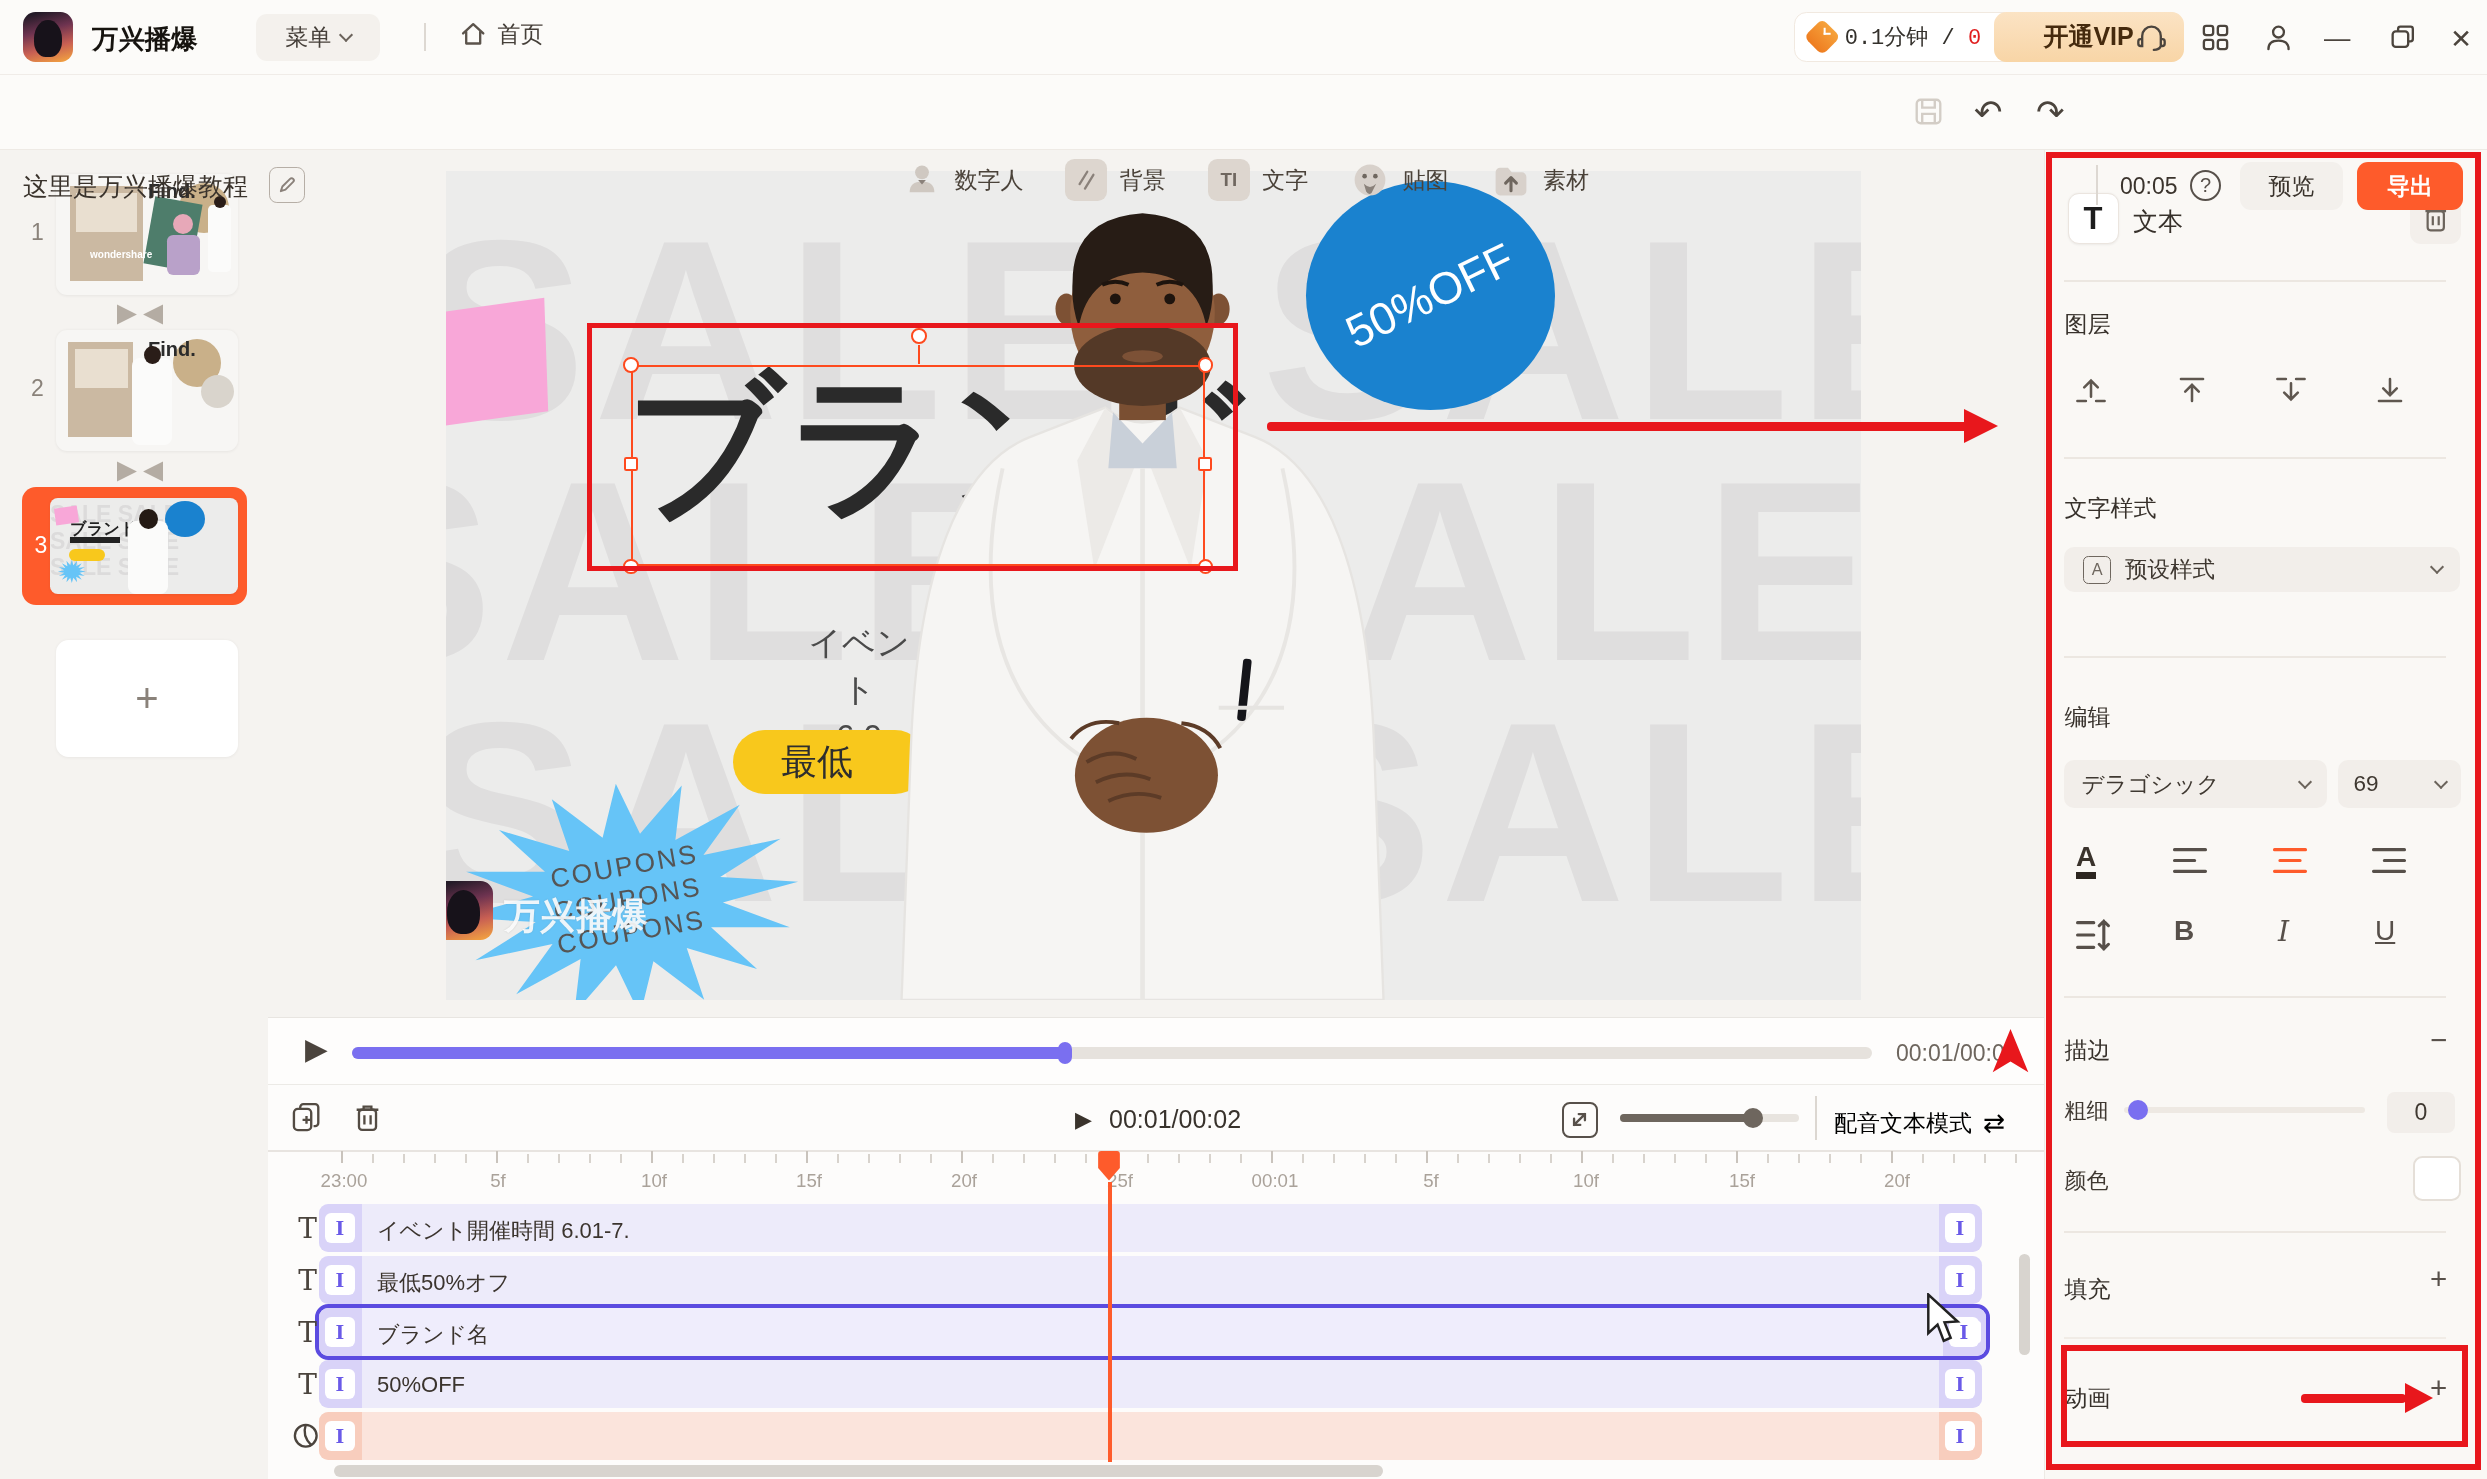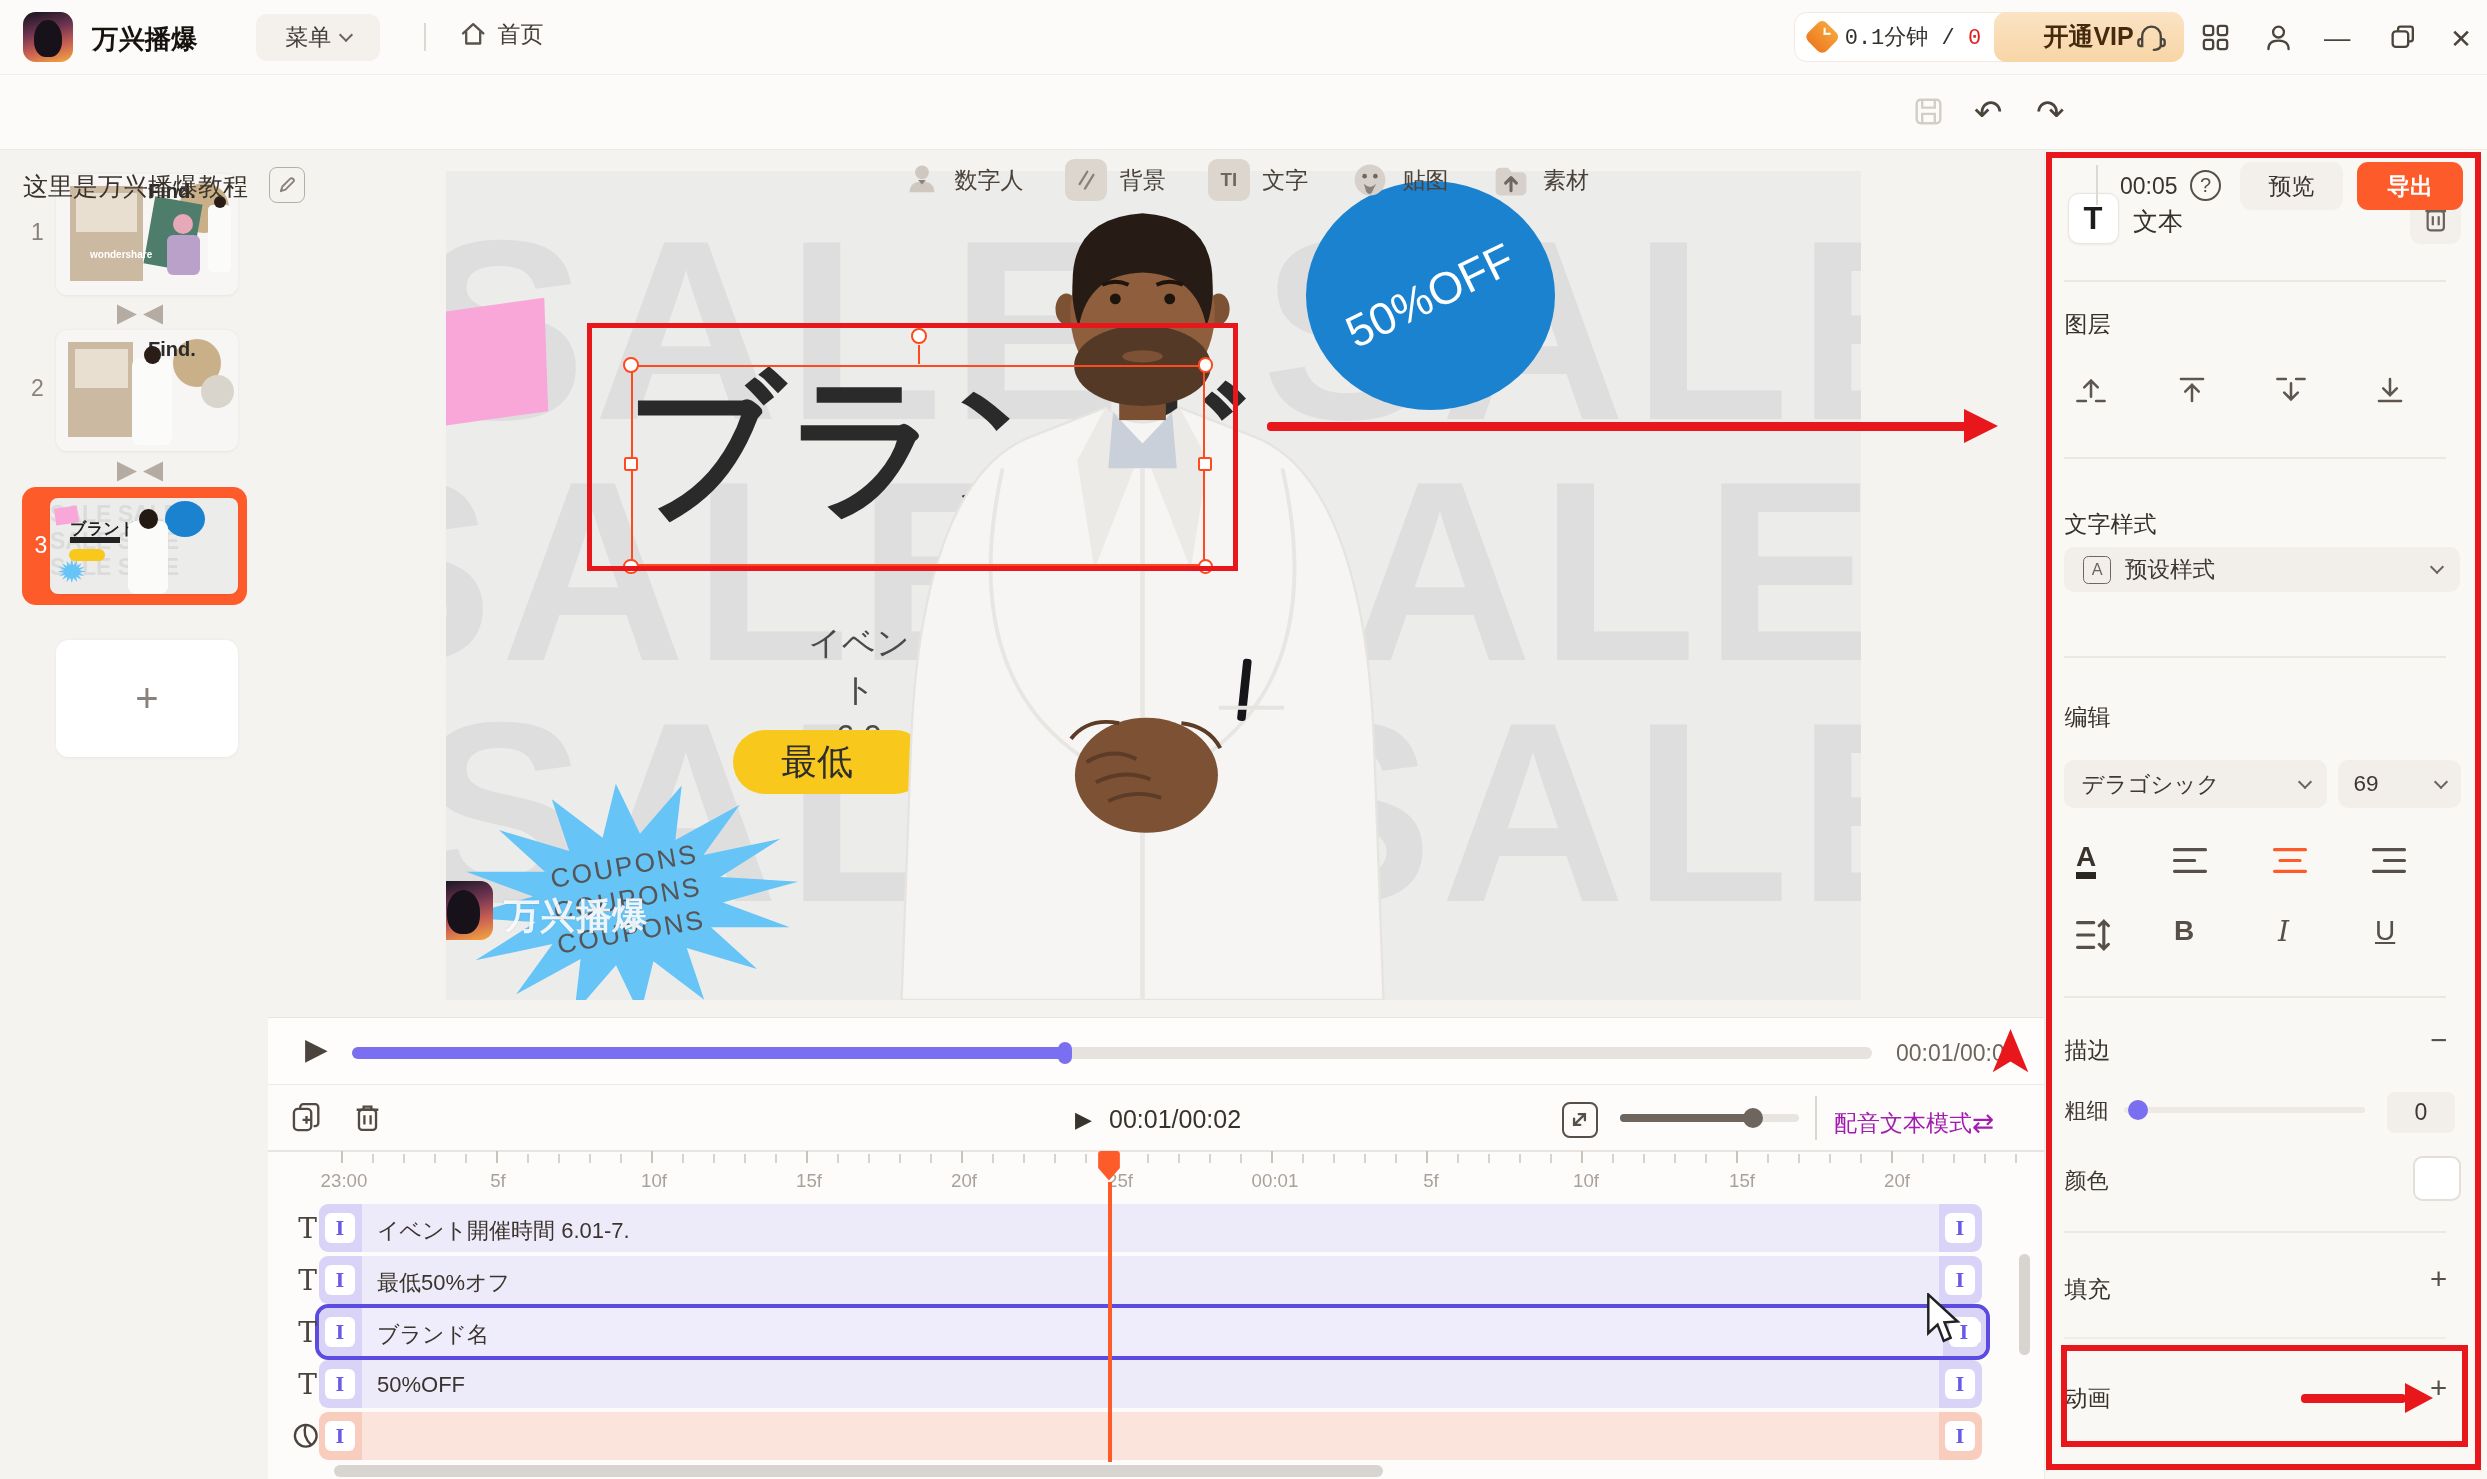--- a/index.html
+++ b/index.html
@@ -75,21 +75,21 @@
   .pfill { position:absolute; left:0; top:0; height:12.4px; width:715px; border-radius:6.2px; background:#7a6ff0; }
   .pknob { position:absolute; left:706px; top:-4.7px; width:14px; height:22px; border-radius:7px; background:#7a6ff0; }
   .ptime { left:1896px; top:1038px; font-size:23px; color:#6e665e; }
 
   
   .tl { left:268px; top:1084px; width:1776px; height:396px; background:#fdfcfb; border-top:0.8px solid #eceae6; z-index:10; }
   .tl-divider { position:absolute; left:0; top:65px; width:1776px; height:1.6px; background:#e8e4e0; }
   .slider-track { position:absolute; left:1352px; top:29px; width:179px; height:7.8px; border-radius:3.9px; background:#e8e4df; }
   .slider-fill { position:absolute; left:0; top:0; width:132px; height:7.8px; border-radius:3.9px; background:#6e665e; }
   .slider-knob { position:absolute; left:123px; top:-6.2px; width:20px; height:20px; border-radius:50%; background:#6e665e; }
-  .mode { position:absolute; left:1566px; top:22px; font-size:23px; color:#a21caf; display:flex; align-items:center; }
+  .mode { position:absolute; left:1566px; top:22px; font-size:23px; color:#000000; display:flex; gap:11px; align-items:center; }
   .ticks-minor { position:absolute; left:73px; top:69px; width:1696px; height:9.3px; background:repeating-linear-gradient(90deg,#d8d3cd 0 1.6px,transparent 1.6px 31px); }
   .ticks-major { position:absolute; left:73px; top:66px; width:1696px; height:12.4px; background:repeating-linear-gradient(90deg,#c9c3bc 0 1.6px,transparent 1.6px 155px); }
   .ruler-label { position:absolute; top:85px; transform:translateX(-50%); font-size:18.7px; color:#aaa29a; }
   .track-row { position:absolute; left:51px; width:1663px; height:48px; border-radius:9.3px; background:#edebfa; }
   .cap { position:absolute; top:0; width:43px; height:48px; background:#d9d3f8; }
   .cap.l { left:0; border-radius:9.3px 0 0 9.3px; }
   .cap.r { right:0; border-radius:0 9.3px 9.3px 0; }
   .ibadge { position:absolute; top:9.3px; left:6.2px; width:29.5px; height:29.5px; background:#fff; border-radius:6.2px; display:flex; align-items:center; justify-content:center; font-family:"DejaVu Serif",serif; font-weight:bold; font-size:18.7px; color:#6a5ae8; }
   .trklabel { position:absolute; left:58px; top:11.7px; font-size:22px; color:#3b342e; white-space:nowrap; }
   .track-row.sel { outline:4.7px solid #5b4be0; outline-offset:0; background:#efedfc; width:1667px; }
@@ -529,21 +529,21 @@
         </g>
       </svg>
     <svg class="licon" style="left:328px;top:224px;" width="34" height="34" viewBox="0 0 40 40">
         <g fill="none" stroke="#5f574f" stroke-width="3" stroke-linecap="round">
           <path d="M7 33 H33"></path>
           <path d="M20 7 V26 M12 18 L20 26 L28 18"></path>
         </g>
       </svg>
     <div class="p-div" style="top:308px;"></div>
 
-    <div class="p-label" style="top:360px;text-align:right;">文字样式</div>
+    <div class="p-label" style="top:344px;text-align:right;">文字样式</div>
     <div class="dropdown" style="left:19.4px;top:398px;width:396px;height:45px;padding:0 18.7px;gap:14px;">
       <span style="width:28px;height:28px;border:1.6px solid #6f675f;border-radius:5.4px;display:flex;align-items:center;justify-content:center;font-size:16.3px;color:#6f675f;">A</span>
       <span>预设样式</span>
       <span class="chev" style="margin-left:auto;"></span>
     </div>
     <div class="p-div" style="top:507px;"></div>
 
     <div class="p-label" style="top:553px;">编辑</div>
     <div class="dropdown" style="left:19.4px;top:611px;width:263px;height:48px;padding:0 17px;">
       <span>デラゴシック</span>

